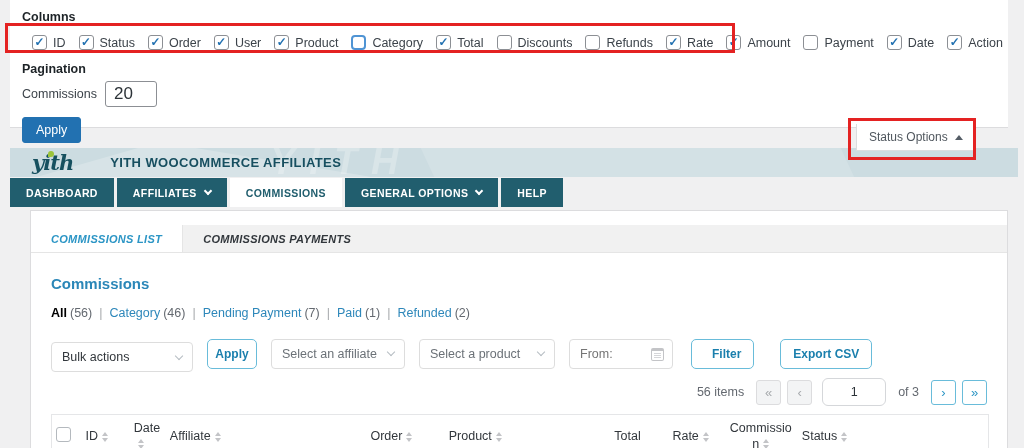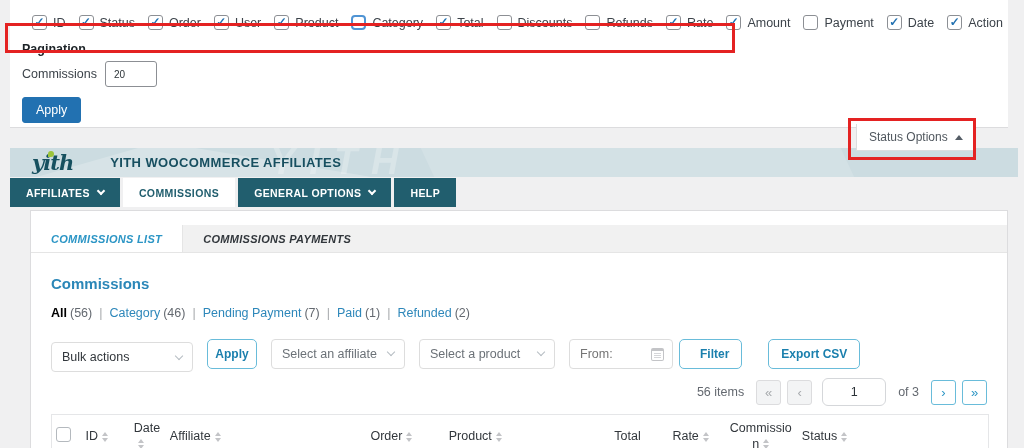--- a/index.html
+++ b/index.html
@@ -31,21 +31,21 @@
     flex:0 0 auto;
   }
   .cb.checked::after { content:"\2713"; color:#2271b1; font-size:12px; font-weight:bold; line-height:1; margin-top:-1px; }
   .cb.focused { border:2px solid #4f94d4; border-radius:4px; }
   .cb-label { margin-left:6px; font-size:12.5px; color:#3c434a; white-space:nowrap; }
   .so-pagination-label { margin-top:6px; }
   .so-perpage-row { display:flex; align-items:center; margin-top:5px; }
   .so-perpage-row label { font-size:12.5px; color:#3c434a; }
   .so-perpage-input {
     width:52px; height:26px; margin-left:8px; border:1px solid #8c8f94; border-radius:3px;
-    padding:0 8px; font-size:10px; color:#2c3338; font-family:"Liberation Sans",sans-serif;
+    padding:0 8px; font-size:17px; color:#2c3338; font-family:"Liberation Sans",sans-serif;
   }
   .so-apply-btn {
     margin-top:10px; background:#2271b1; color:#fff; border:1px solid #2271b1;
     border-radius:3px; font-size:12.5px; padding:5px 13px; cursor:pointer;
     font-family:"Liberation Sans",sans-serif;
   }
 
   
   .so-tab-annotation {
     position:absolute; left:848px; top:118px; width:128px; height:42px;
@@ -207,20 +207,21 @@
     content:""; border-left:3px solid transparent; border-right:3px solid transparent;
     border-top:4px solid #c3c4c7;
   }
   .th-inline { display:inline; }
   .hd-cb { width:15px; height:15px; border:1px solid #b4b9be; border-radius:3px; background:#fff; cursor:pointer; }
 </style>
 </head>
 <body>
 
 <div class="so-panel">
+  <div class="so-section-label">Columns</div>
 
   <div class="cb-row">
     <label class="cb-item">
       <span class="cb checked"></span>
       <span class="cb-label">ID</span>
     </label>
     <label class="cb-item">
       <span class="cb checked"></span>
       <span class="cb-label">Status</span>
     </label>
@@ -295,20 +296,23 @@
   <div class="band-wave2"></div>
   <div class="band-watermark">YITH</div>
   <div class="logo">
     <span>yith</span>
     <span class="logo-leaf"></span>
   </div>
   <div class="band-title">YITH WOOCOMMERCE AFFILIATES</div>
 </div>
 
 <div class="nav-tabs">
+  <div class="nav-tab">
+    <span>DASHBOARD</span>
+  </div>
   <div class="nav-tab">
     <span>AFFILIATES</span>
     <span class="chev"></span>
   </div>
   <div class="nav-tab active">
     <span>COMMISSIONS</span>
   </div>
   <div class="nav-tab">
     <span>GENERAL OPTIONS</span>
     <span class="chev"></span>
@@ -360,21 +364,21 @@
         <span class="sel-chev"></span>
       </div>
       <div class="fake-select" style="width:136px; margin-left:14px;">
         <span>Select a product</span>
         <span class="sel-chev"></span>
       </div>
       <div class="date-field" style="width:104px; margin-left:14px;">
         <input type="text" placeholder="From:" style="">
         <span class="cal-icon"></span>
       </div>
-      <button class="btn-outline" style="margin-left:6px;padding-left:20px;">Filter</button>
+      <button class="btn-outline" style="margin-left:18px;padding-left:20px;">Filter</button>
       <button class="btn-outline" style="margin-left:26px;">Export CSV</button>
     </div>
 
     <div class="pagination-row">
       <span class="pg-items">56 items</span>
       <span class="pg-btn disabled">«</span>
       <span class="pg-btn disabled">‹</span>
       <input class="pg-input" type="text" value="1" style="">
       <span class="pg-of">of 3</span>
       <span class="pg-btn enabled">›</span>

